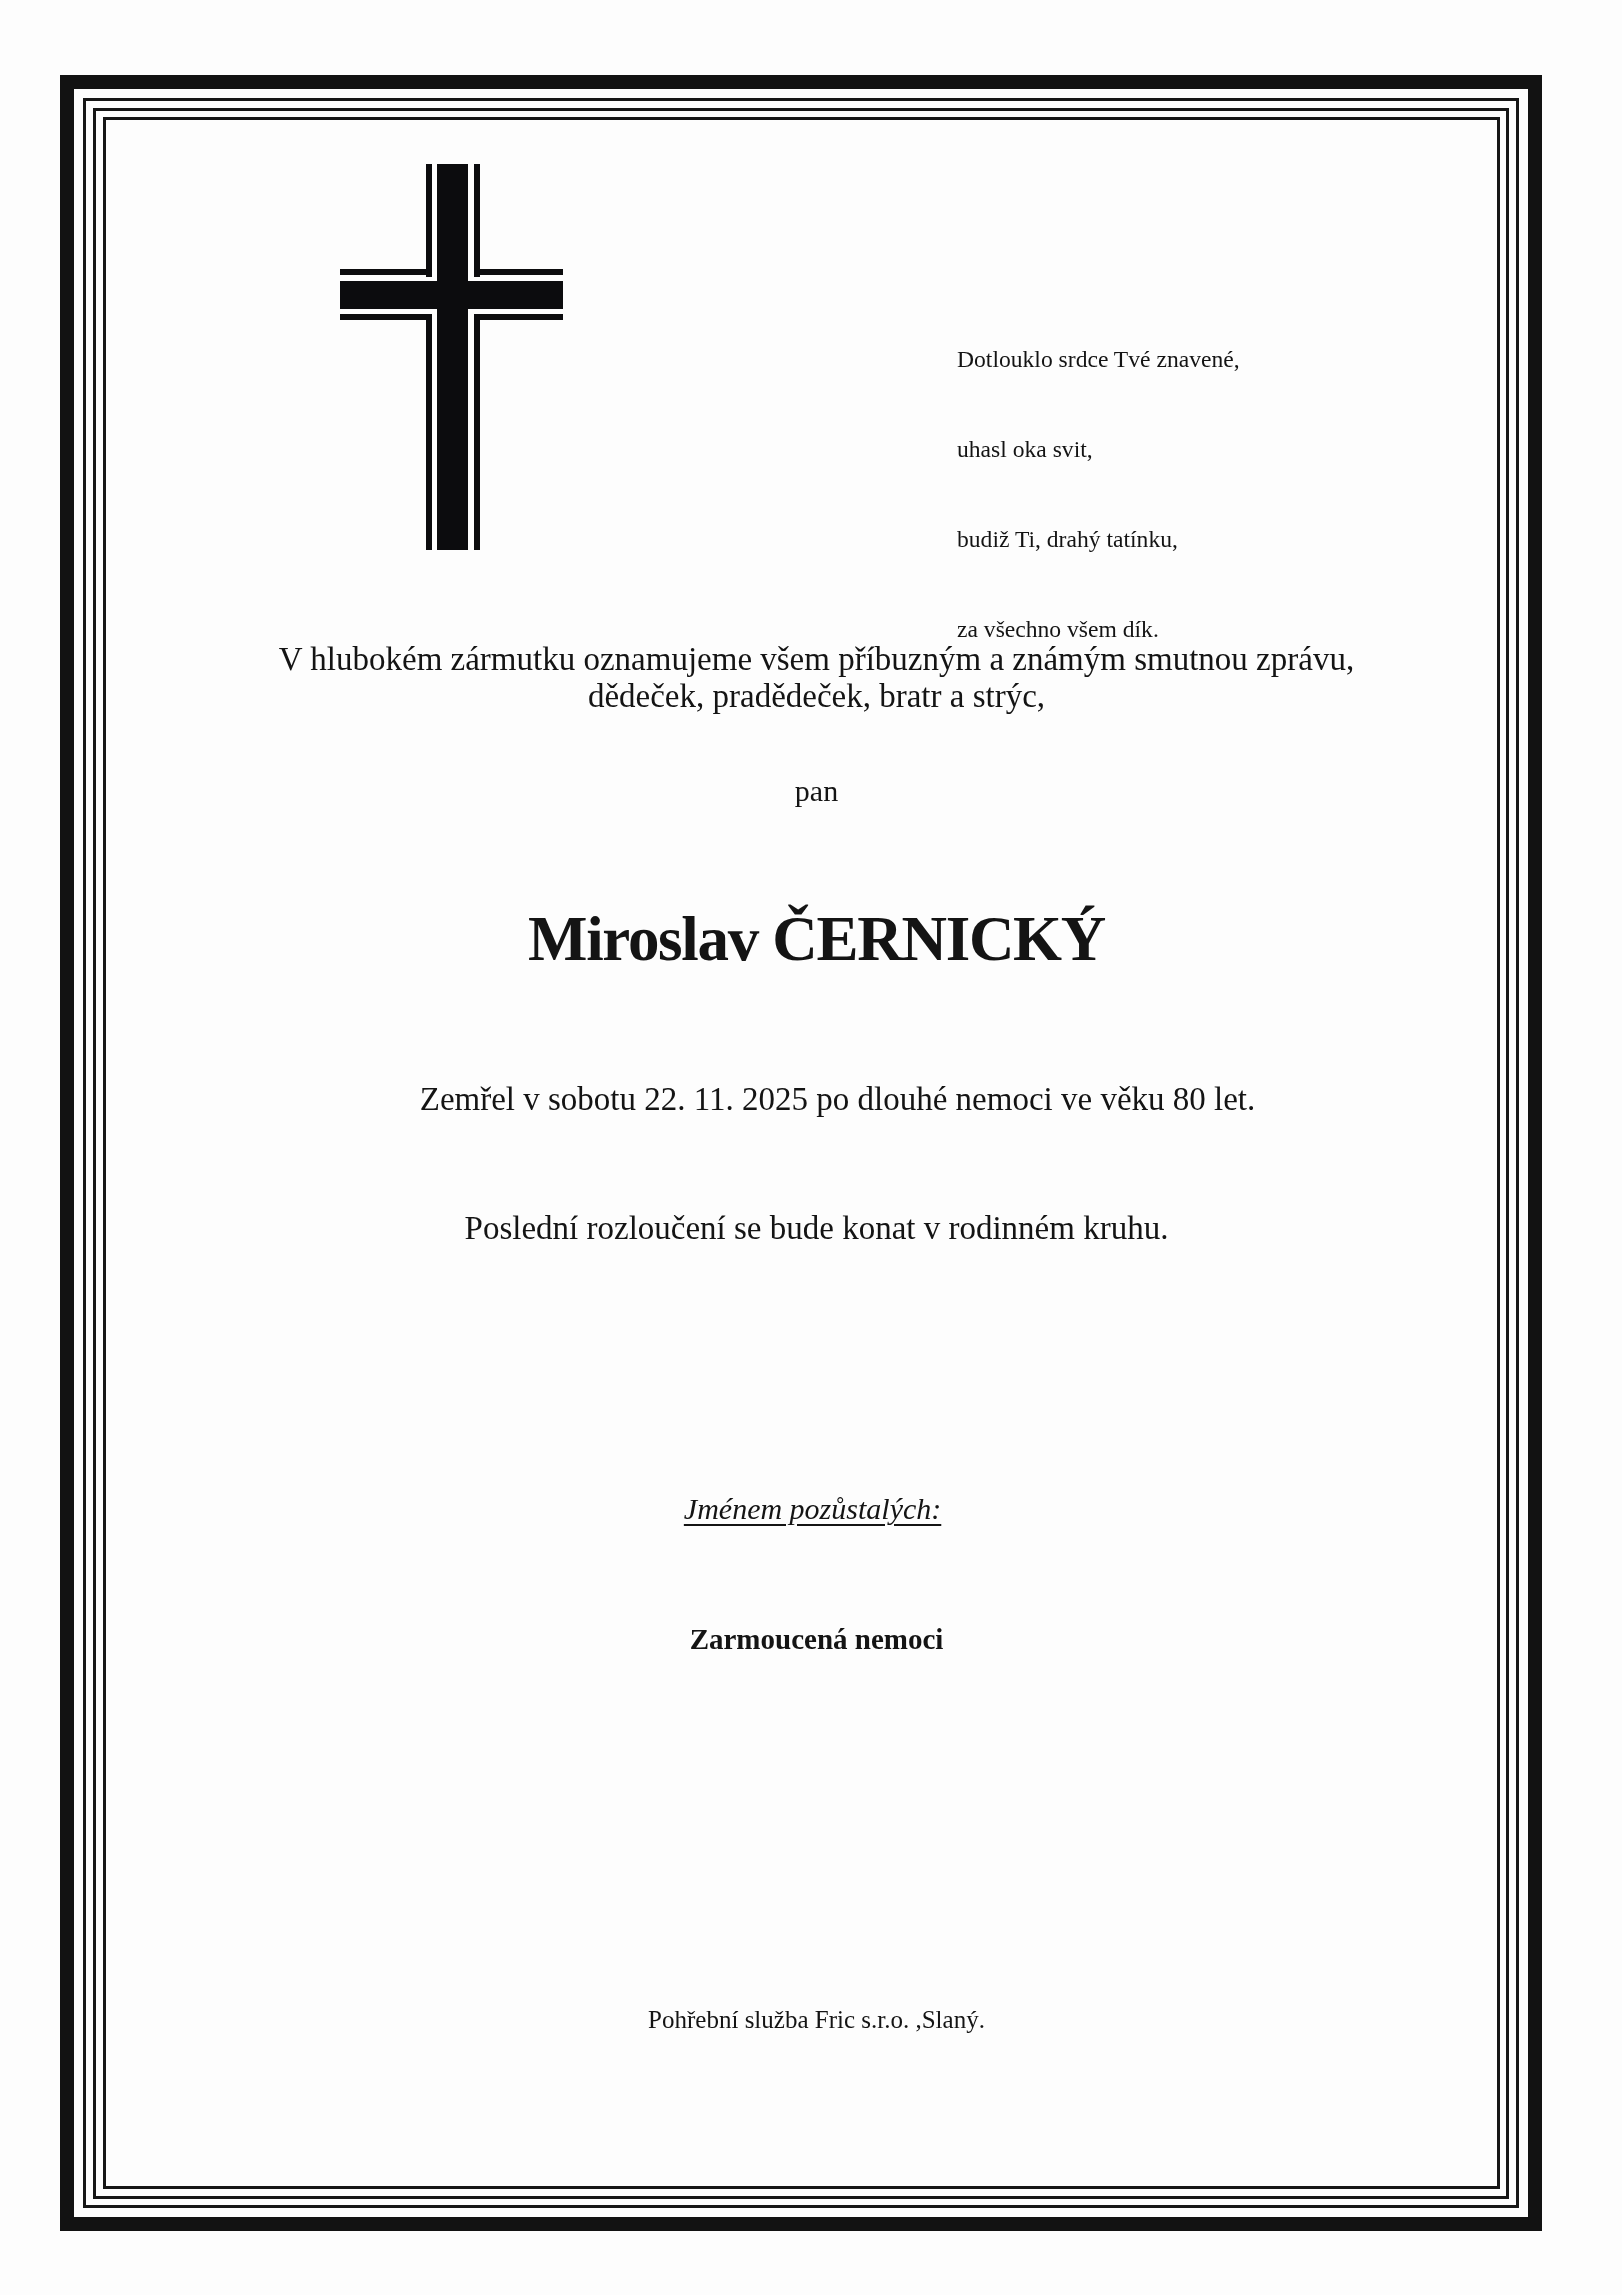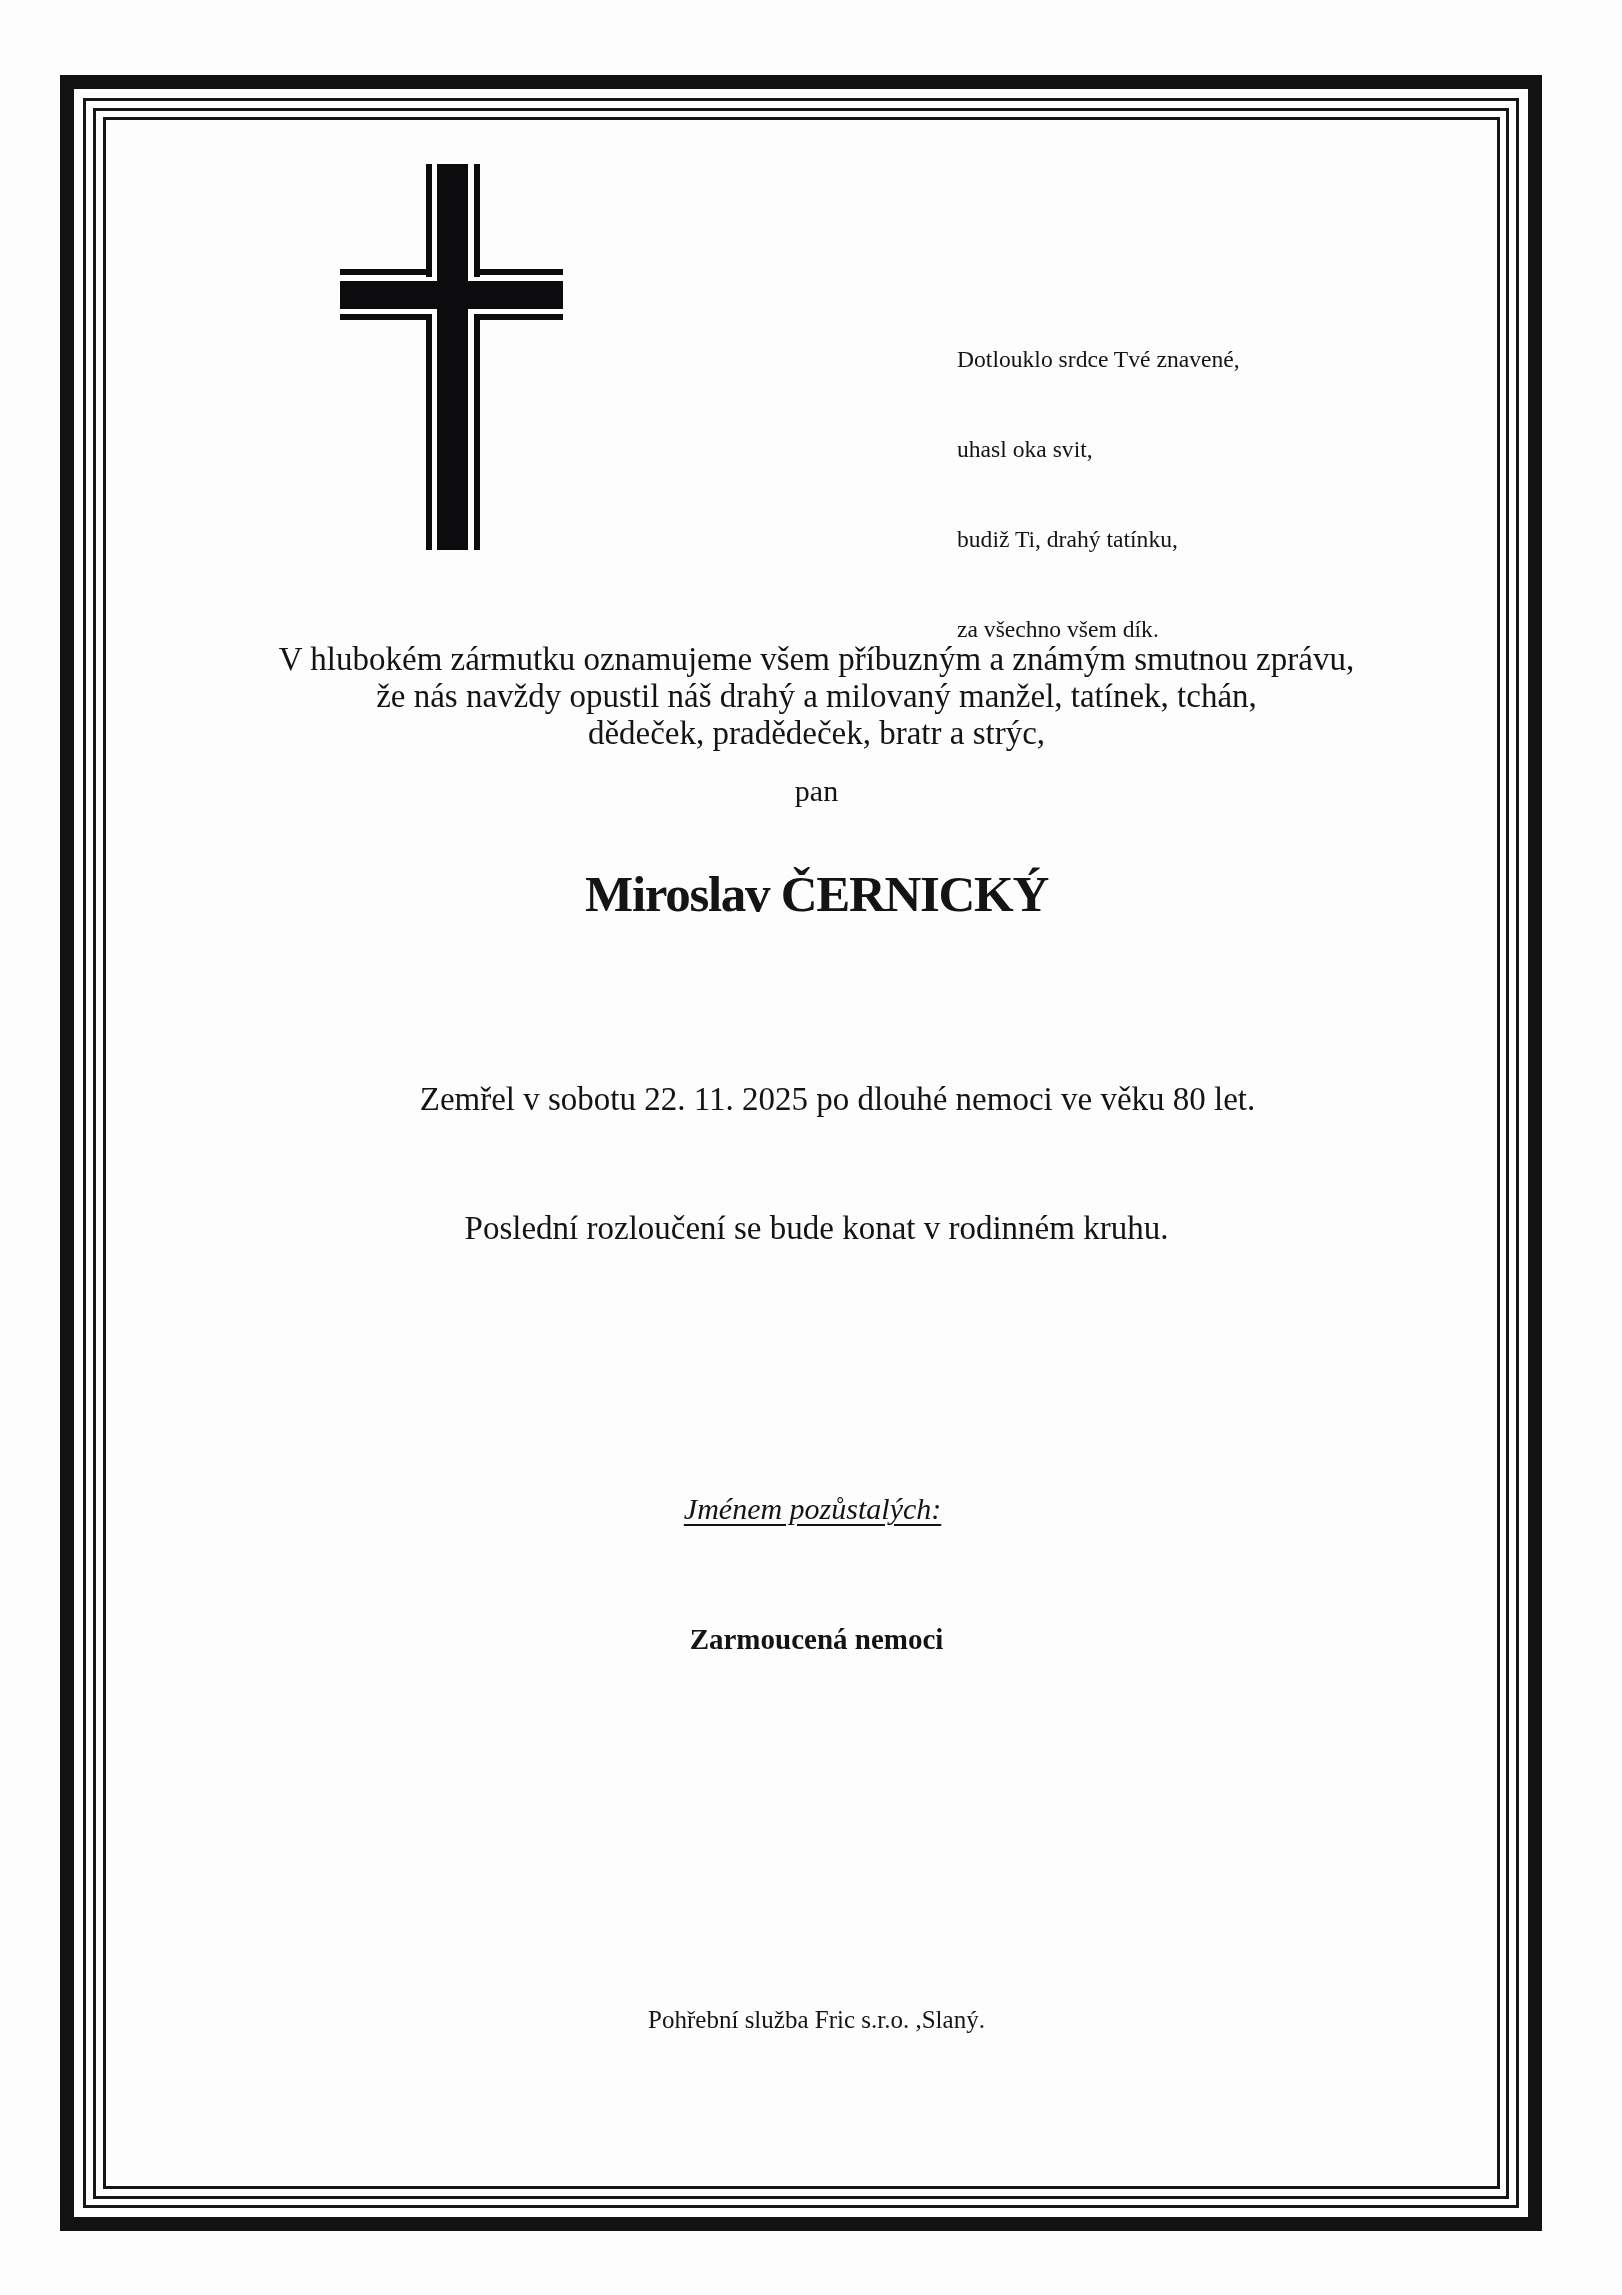--- a/index.html
+++ b/index.html
@@ -18,21 +18,21 @@
 
   .cross { position: absolute; left: 340px; top: 164px; width: 223px; height: 386px; }
   .cross div { position: absolute; background: #0c0c0e; }
 
   .poem { position: absolute; left: 957px; top: 284px; font-size: 23.6px; line-height: 30px; white-space: pre; }
   .poem div { white-space: nowrap; }
 
   .center { position: absolute; left: 0; width: 1591px; text-align: center; white-space: nowrap; padding-left: 21px; }
   .para { top: 641px; font-size: 33px; line-height: 37px; }
   .pan { top: 776px; font-size: 30px; line-height: 1; }
-  .name { top: 869px; font-size: 51px; line-height: 1; font-weight: bold; letter-spacing: -1.3px; }
+  .name { top: 908px; font-size: 63px; line-height: 1; font-weight: bold; letter-spacing: -1.3px; }
   .died { top: 1083px; font-size: 33px; line-height: 1; left: 21px; }
   .farewell { top: 1212px; font-size: 33px; line-height: 1; }
   .onbehalf { top: 1494px; font-size: 30px; line-height: 1; }
   .onbehalf span { font-style: italic; text-decoration: underline; text-decoration-thickness: 2px; text-underline-offset: 5.2px; padding-right: 7.9px; }
   .family { top: 1625px; font-size: 29px; line-height: 1; font-weight: bold; }
   .undertaker { top: 2007px; font-size: 25px; line-height: 1; }
 </style>
 </head>
 <body>
 
@@ -60,21 +60,20 @@
 
 <div class="poem">
   <div>Dotlouklo srdce Tvé znavené,</div>
   <div>uhasl oka svit,</div>
   <div>budiž Ti, drahý tatínku,</div>
   <div>za všechno všem dík.</div>
 </div>
 
 <div class="center para">
   <div>V hlubokém zármutku oznamujeme všem příbuzným a známým smutnou zprávu,</div>
-  <div>že nás navždy opustil náš drahý a milovaný manžel, tatínek, tchán,</div>
   <div>dědeček, pradědeček, bratr a strýc,</div>
 </div>
 
 <div class="center pan">pan</div>
 
 <div class="center name">Miroslav ČERNICKÝ</div>
 
 <div class="center died">Zemřel v sobotu 22. 11. 2025 po dlouhé nemoci ve věku 80 let.</div>
 
 <div class="center farewell">Poslední rozloučení se bude konat v rodinném kruhu.</div>

